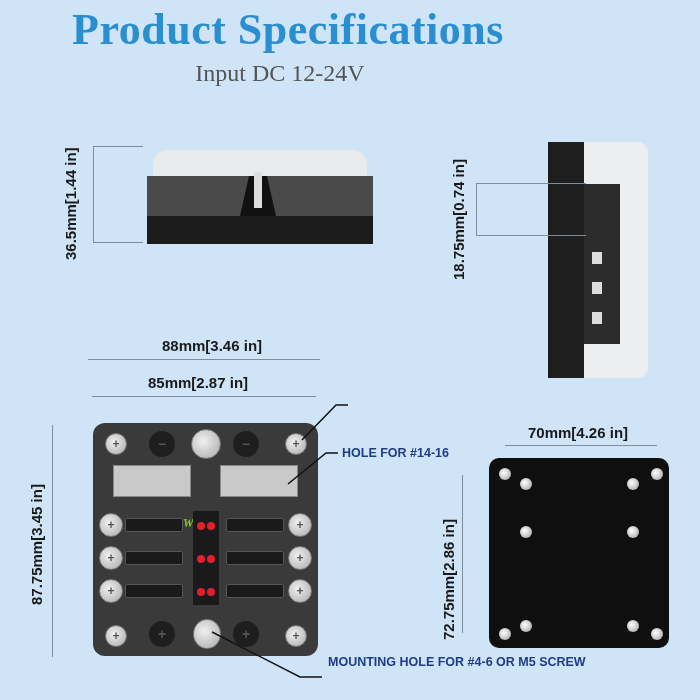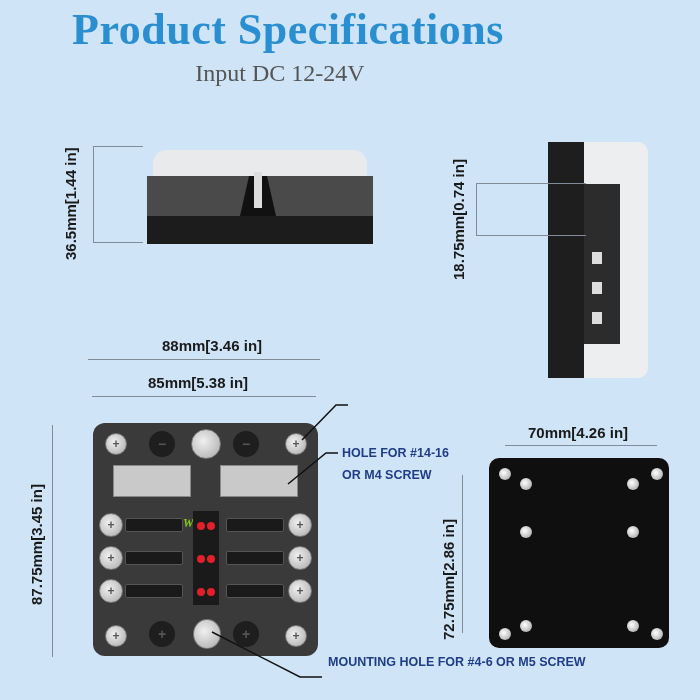--- a/index.html
+++ b/index.html
@@ -45,21 +45,21 @@
   <div class="abs" style="left:44px;top:140px;width:10px;height:12px;background:#ddd;"></div>
   <div class="abs" style="left:44px;top:170px;width:10px;height:12px;background:#ddd;"></div>
 </div>
 <div class="abs line" style="left:476px;top:183px;width:110px;height:1px;"></div>
 <div class="abs line" style="left:476px;top:235px;width:110px;height:1px;"></div>
 <div class="abs line" style="left:476px;top:183px;width:1px;height:53px;"></div>
 <div class="abs dim vdim" style="left:450px;top:280px;">18.75mm[0.74 in]</div>
 
 <div class="abs dim" style="left:150px;top:337px;margin-left:12px;">88mm[3.46 in]</div>
 <div class="abs line" style="left:88px;top:359px;width:232px;height:1px;"></div>
-<div class="abs dim" style="left:148px;top:374px;">85mm[5.38 in]</div>
+<div class="abs dim" style="left:148px;top:374px;">85mm[2.87 in]</div>
 <div class="abs line" style="left:92px;top:396px;width:224px;height:1px;"></div>
 <div class="abs line" style="left:52px;top:425px;width:1px;height:232px;"></div>
 <div class="abs dim vdim" style="left:28px;top:605px;">87.75mm[3.45 in]</div>
 
 <div class="abs box-dark" style="left:93px;top:423px;width:225px;height:233px;">
   <div class="abs screw" style="left:12px;top:10px;width:22px;height:22px;">+</div>
   <div class="abs screw-dark" style="left:56px;top:8px;width:26px;height:26px;">−</div>
   <div class="abs screw" style="left:98px;top:6px;width:30px;height:30px;"></div>
   <div class="abs screw-dark" style="left:140px;top:8px;width:26px;height:26px;">−</div>
   <div class="abs screw" style="left:192px;top:10px;width:22px;height:22px;">+</div>
@@ -98,21 +98,20 @@
   <div class="abs screw" style="left:192px;top:202px;width:22px;height:22px;">+</div>
 </div>
 
 <svg class="abs" style="left:0;top:0;" width="700" height="700">
   <polyline points="348,405 336,405 302,440" fill="none" stroke="#111" stroke-width="1.5"></polyline>
   <polyline points="338,453 326,453 288,484" fill="none" stroke="#111" stroke-width="1.5"></polyline>
   <polyline points="322,677 300,677 212,632" fill="none" stroke="#111" stroke-width="1.5"></polyline>
 </svg>
 <div class="abs callout" style="left:342px;top:442px;">
   <div>HOLE FOR #14-16</div>
-  <div>OR M4 SCREW</div>
 </div>
 <div class="abs callout" style="left:328px;top:651px;">MOUNTING HOLE FOR #4-6 OR M5 SCREW</div>
 
 <div class="abs dim" style="left:528px;top:424px;">70mm[4.26 in]</div>
 <div class="abs line" style="left:505px;top:445px;width:152px;height:1px;"></div>
 <div class="abs line" style="left:462px;top:475px;width:1px;height:158px;"></div>
 <div class="abs dim vdim" style="left:440px;top:640px;">72.75mm[2.86 in]</div>
 
 <div class="abs" style="left:489px;top:458px;width:180px;height:190px;background:#0f0f0f;border-radius:10px;">
   <div class="abs pad" style="left:10px;top:10px;"></div>

